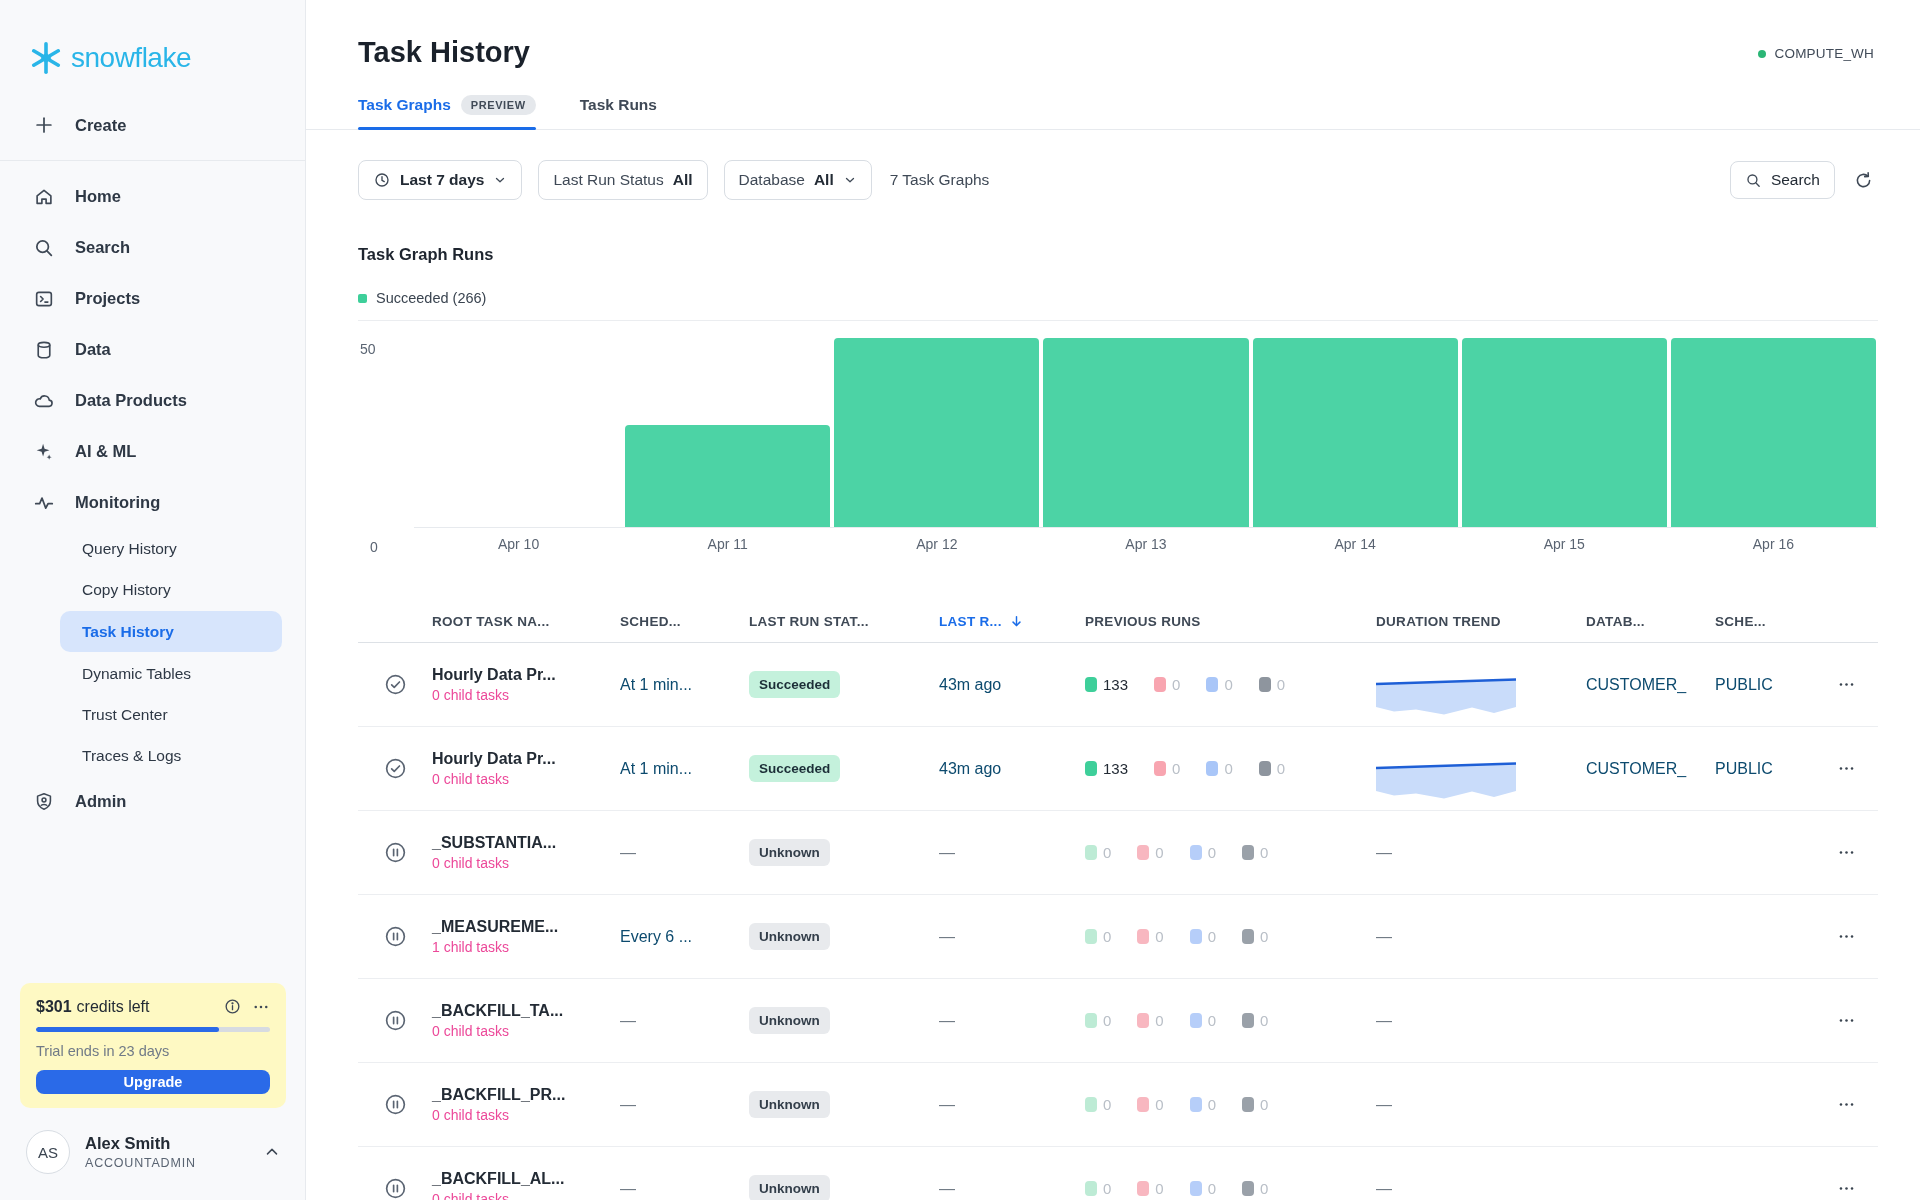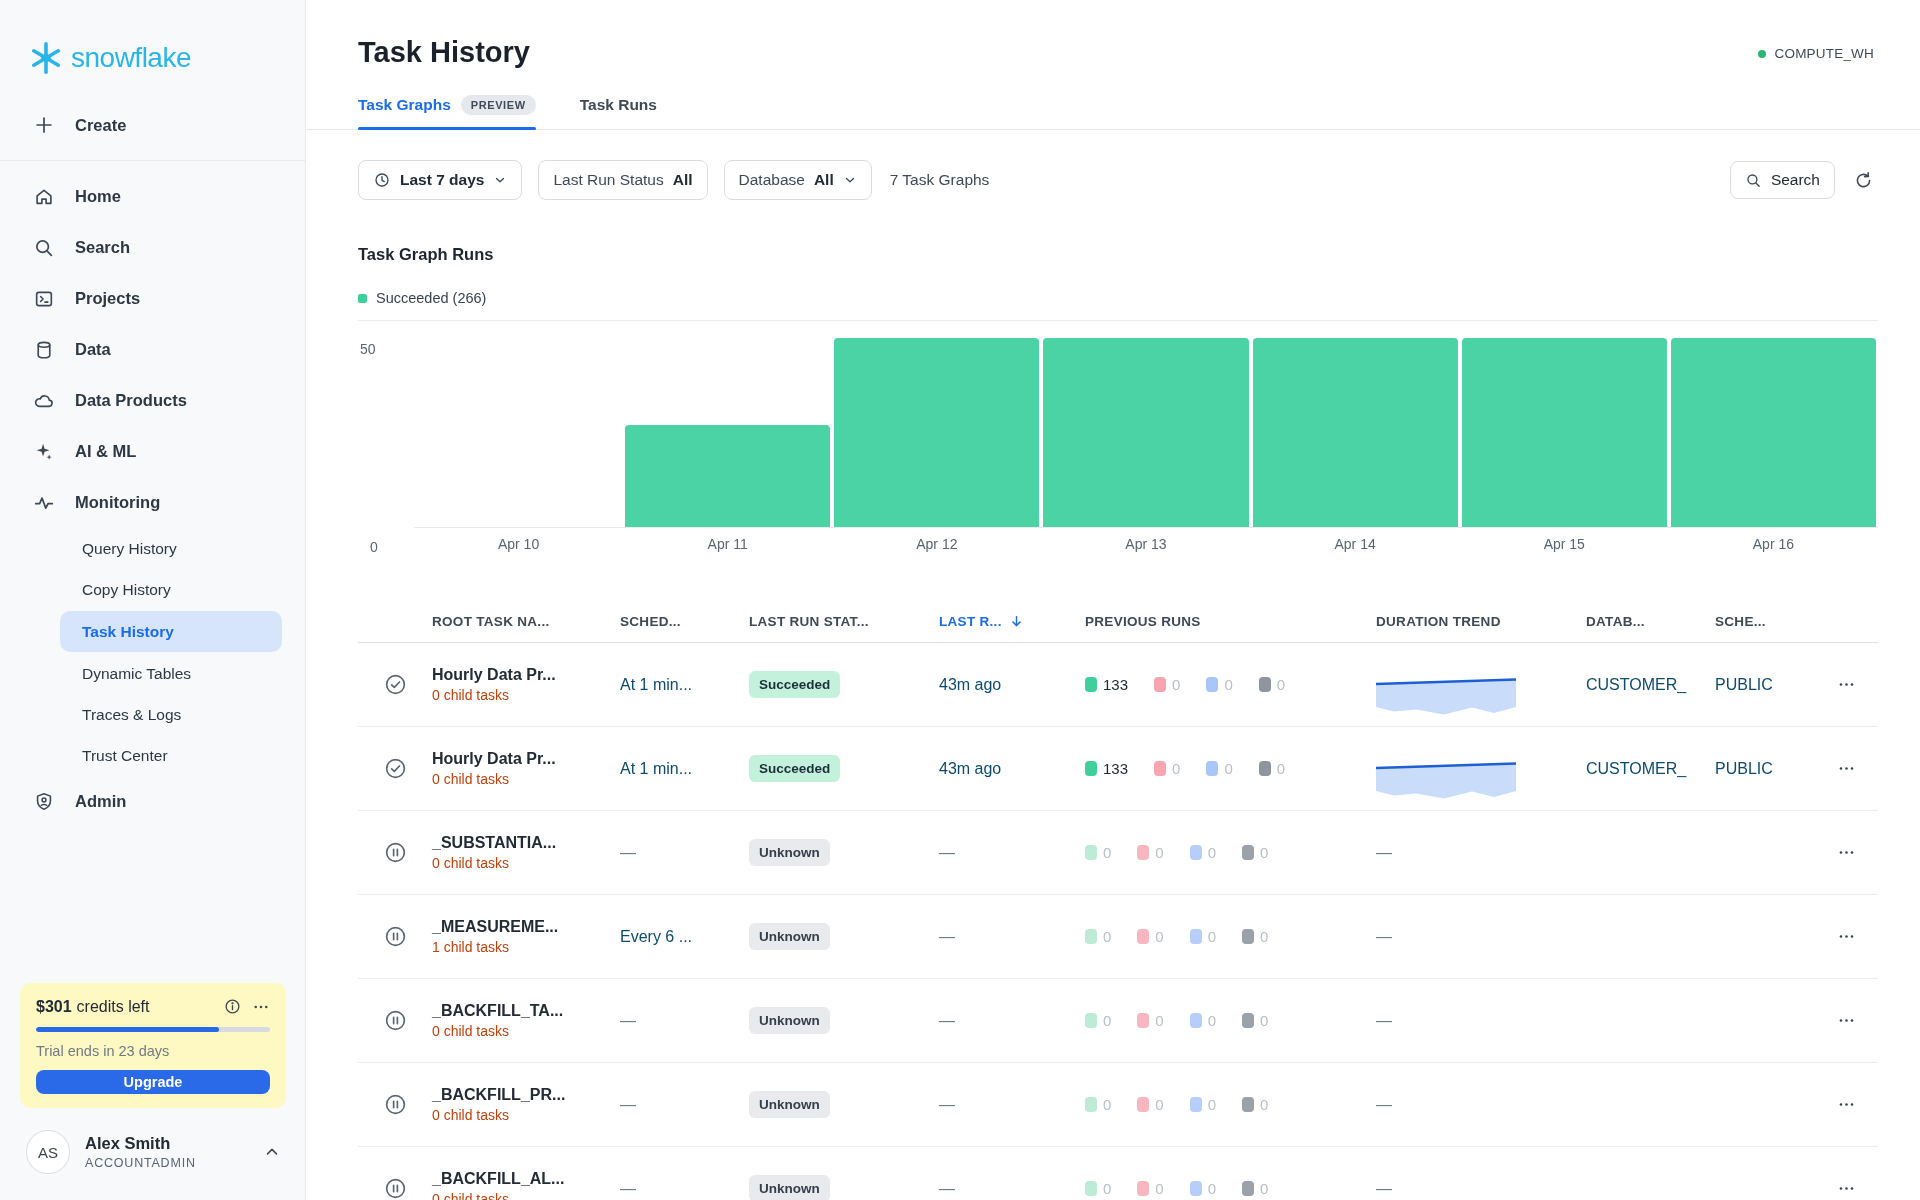--- a/index.html
+++ b/index.html
@@ -74,21 +74,21 @@
   .tick{flex:1;text-align:center;font-size:14px;color:#5A6472}
 
   .table{margin:40px 42px 0 52px}
   .grid{display:grid;grid-template-columns:74px 188px 129px 190px 146px 291px 210px 129px 100px 63px;align-items:center}
   .thead{height:42px;border-bottom:1px solid #DDE1E6}
   .th{font-size:13.5px;font-weight:700;color:#3F4956;letter-spacing:0.3px;white-space:nowrap;overflow:hidden}
   .th.sorted{color:#1A6CE8;display:flex;align-items:flex-end;gap:7px;overflow:visible}
   .row{height:83px;border-bottom:1px solid #ECEEF1}
   .cicon{display:flex;justify-content:center;color:#5A6472}
   .tname{font-size:16px;font-weight:700;color:#232B35;white-space:nowrap}
-  .tsub{font-size:14px;color:#c2410c;margin-top:3px}
+  .tsub{font-size:14px;color:#ec4899;margin-top:3px}
   .cell-text{font-size:16px;color:#0c4a6e;white-space:nowrap}
   .dash{color:#6F7983}
   .badge{display:inline-block;padding:6px 10px;border-radius:6px;font-size:13.5px;font-weight:700}
   .badge.success{background:#C4F1DC;color:#1C2F38}
   .badge.unknown{background:#E8EAED;color:#333E4A}
   .runs{display:flex;align-items:center;gap:26px}
   .chip{display:flex;align-items:center;gap:6px;font-size:15px}
   .chip-sq{width:12px;height:15px;border-radius:4px}
   .cnt.strong{color:#232B35}
   .cnt.weak{color:#B9BFC7}
@@ -193,24 +193,24 @@
       <div class="sub">
           <span>Copy History</span>
         </div>
       <div class="sub active">
           <span>Task History</span>
         </div>
       <div class="sub">
           <span>Dynamic Tables</span>
         </div>
       <div class="sub">
+          <span>Trust Center</span>
+        </div>
+      <div class="sub">
           <span>Traces &amp; Logs</span>
-        </div>
-      <div class="sub">
-          <span>Trust Center</span>
         </div>
 
       <div class="item">
         <span class="nicon">
             <svg width="22" height="22" viewBox="0 0 24 24" fill="none" stroke="#3F4956" stroke-width="1.7" stroke-linejoin="round">
               <path d="M12 3 L19 5.6 V11 c0 4.4-3 7.4-7 8.9 c-4-1.5-7-4.5-7-8.9 V5.6 Z"></path>
               <circle cx="12" cy="9.8" r="2.1"></circle>
               <path d="M8.6 16.1 c0.9-1.9 5.9-1.9 6.8 0"></path>
             </svg>
           </span>

